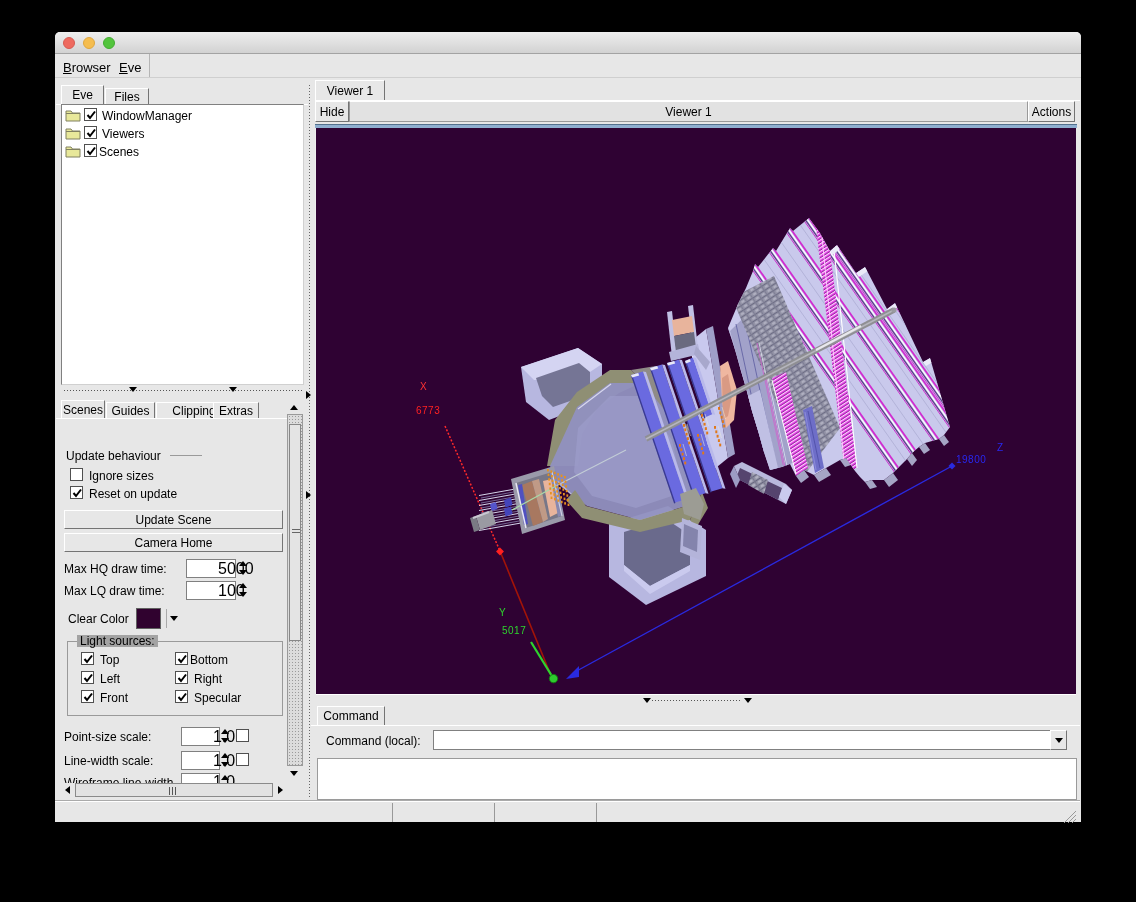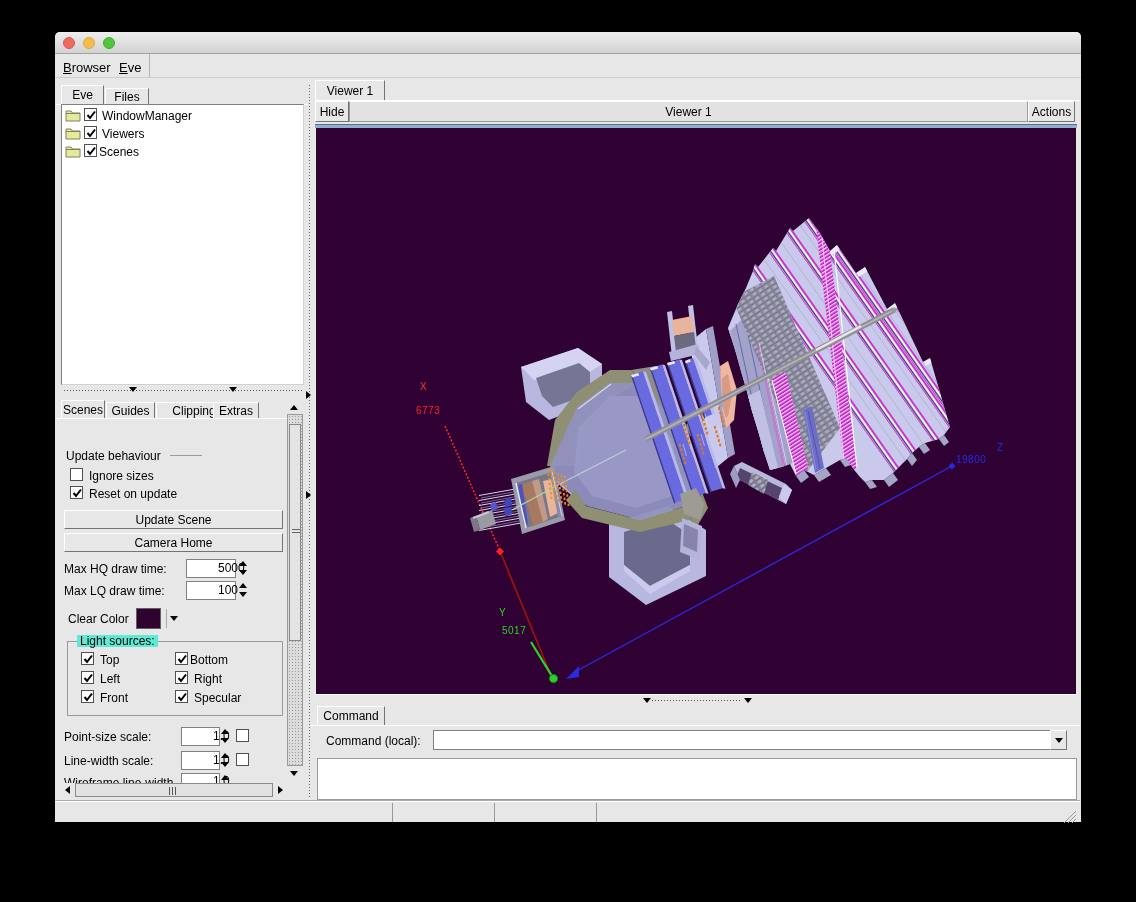--- a/index.html
+++ b/index.html
@@ -24,21 +24,21 @@
   border-left:1px solid #fff; border-right:1px solid #747474;
   text-align:center; font-size:12px; }
 .btn { position:absolute; background:#e7e7e7; border-top:1px solid #fff;
   border-left:1px solid #fff; border-right:1px solid #747474;
   border-bottom:1px solid #747474; text-align:center; font-size:12px; color:#000; }
 .cb { position:absolute; width:13px; height:13px; background:#fff;
   border:1px solid #505050; }
 .cb svg { position:absolute; left:0; top:0; }
 
 .spinfield { position:absolute; background:#fff; border:1px solid #808080;
-  font-size:12px; text-align:right;padding-left:31px; }
+  font-size:16px; text-align:right;padding-left:31px; }
 .arrup { width:0; height:0; border-left:4px solid transparent;
   border-right:4px solid transparent; border-bottom:5px solid #000; position:absolute; }
 .arrdn { width:0; height:0; border-left:4px solid transparent;
   border-right:4px solid transparent; border-top:5px solid #000; position:absolute; }
 </style>
 </head>
 <body>
 <div id="win">
 
   <div id="titlebar">
@@ -135,21 +135,21 @@
     <div class="arrup" style="left:2px; top:1px;"></div>
       <div class="arrdn" style="left:2px; top:10px;"></div>
   </div>
 
   <div class="t12 abs" style="left:13px; top:581px;">Clear Color</div>
   <div class="abs" style="left:81px; top:576px; width:25px; height:21px; background:#30022f; border:1px solid #606060;"></div>
   <div class="abs" style="left:111px; top:577px; width:1px; height:19px; background:#aaa;"></div>
   <div class="arrdn" style="left:115px; top:584px;"></div>
 
   <div class="abs" style="left:12px; top:609px; width:216px; height:75px; border:1px solid #9a9a9a;"></div>
-  <div class="t12 abs" style="left:22px; top:603px; background:#5eead4; padding:0 3px;">Light sources:</div>
+  <div class="t12 abs" style="left:22px; top:603px; background:#a3a3a3; padding:0 3px;">Light sources:</div>
   <div class="cb" style="left:26px; top:620px;">
       <svg width="13" height="13" viewBox="0 0 13 13">
         <path d="M2.5 6 L5 9 L10 2.5" stroke="#000" stroke-width="2" fill="none"></path>
       </svg>
     </div>
   <div class="t12 abs" style="left:45px; top:622px;">Top</div>
   <div class="cb" style="left:120px; top:620px;">
       <svg width="13" height="13" viewBox="0 0 13 13">
         <path d="M2.5 6 L5 9 L10 2.5" stroke="#000" stroke-width="2" fill="none"></path>
       </svg>

